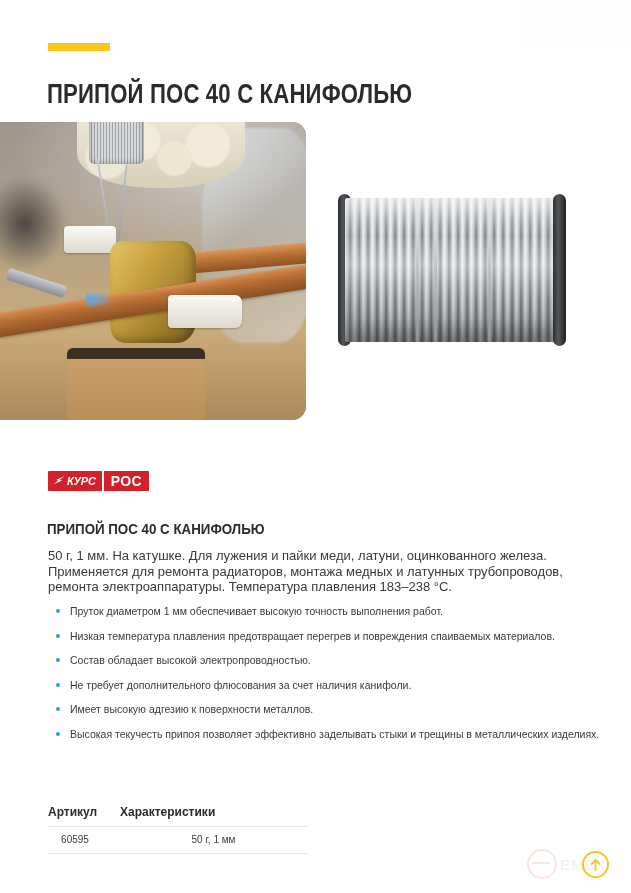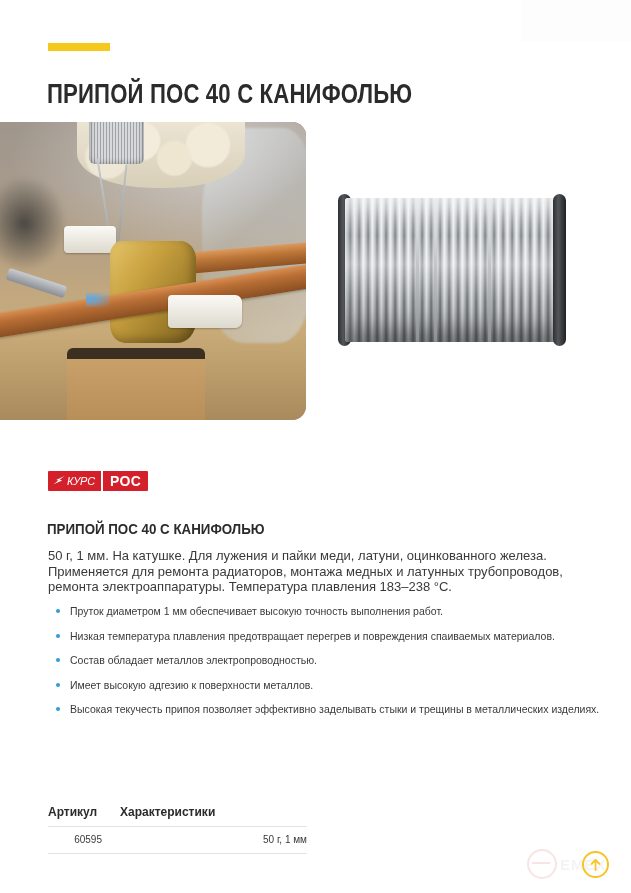--- a/index.html
+++ b/index.html
@@ -296,21 +296,21 @@
     padding: 0 6px 0 5px;
   }
   .brand-arrow {
     display: block;
     width: 12px;
     height: 11px;
   }
   .brand-kurs-text {
     color: #ffffff;
     font-family: "Liberation Sans Narrow", "Liberation Sans", sans-serif;
-    font-weight: normal;
+    font-weight: bold;
     font-style: italic;
     font-size: 11px;
     letter-spacing: -0.2px;
     line-height: 1;
   }
   .brand-sep {
     width: 2px;
     background: #ffffff;
   }
   .brand-ros {
@@ -387,21 +387,21 @@
   }
   .spec-table th {
     text-align: left;
     font-weight: bold;
     color: #2b2b2b;
     font-size: 12px;
     padding: 0 0 7px 0;
     border-bottom: 1px solid #e3e3e3;
   }
   .spec-table td {
-    text-align: right;
+    text-align: center;
     color: #3a3a3a;
     padding: 7px 0 8px 0;
     border-bottom: 1px solid #e3e3e3;
     margin-top: 32px;
   }
   .col-art { width: 54px; padding-right: 18px !important; }
 
   
   .watermark {
     position: absolute;
@@ -509,21 +509,22 @@
     <div class="brand-ros">РОС</div>
   </div>
 
   <h2 class="section-title">ПРИПОЙ ПОС 40 С КАНИФОЛЬЮ</h2>
 
   <p class="description">50 г, 1 мм. На катушке. Для лужения и пайки меди, латуни, оцинкованного железа. Применяется для ремонта радиаторов, монтажа медных и латунных трубопроводов, ремонта электроаппаратуры. Температура плавления 183–238 °C.</p>
 
   <ul class="features">
     <li><span class="dot"></span><span>Пруток диаметром 1 мм обеспечивает высокую точность выполнения работ.</span></li>
     <li><span class="dot"></span><span>Низкая температура плавления предотвращает перегрев и повреждения спаиваемых материалов.</span></li>
-    <li><span class="dot"></span><span>Состав обладает металлов электропроводностью.</span></li>
+    <li><span class="dot"></span><span>Состав обладает высокой электропроводностью.</span></li>
+    <li><span class="dot"></span><span>Не требует дополнительного флюсования за счет наличия канифоли.</span></li>
     <li><span class="dot"></span><span>Имеет высокую адгезию к поверхности металлов.</span></li>
     <li><span class="dot"></span><span>Высокая текучесть припоя позволяет эффективно заделывать стыки и трещины в металлических изделиях.</span></li>
   </ul>
 
   <table class="spec-table">
     <thead>
       <tr>
         <th class="col-art">Артикул</th>
         <th>Характеристики</th>
       </tr>

